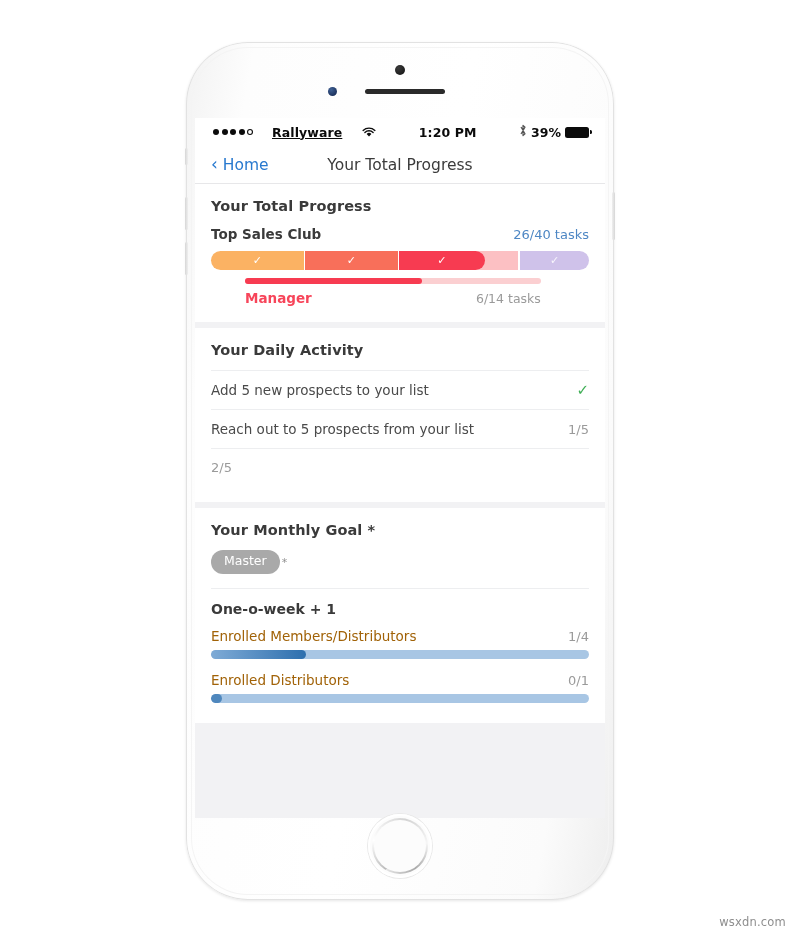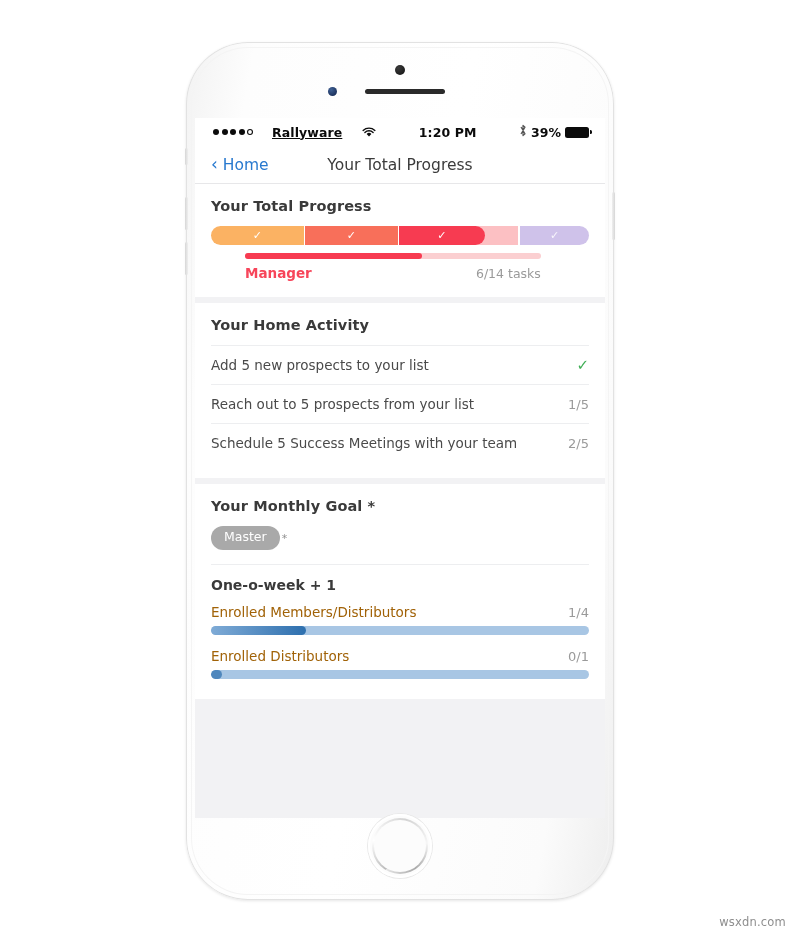--- a/index.html
+++ b/index.html
@@ -407,20 +407,24 @@
         <span>Home</span>
       </div>
       <div id="nav-title">Your Total Progress</div>
     </div>
 
     <div id="content">
 
       <div class="card">
         <div class="card-title">Your Total Progress</div>
 
+        <div class="club-row">
+          <span class="club-name">Top Sales Club</span>
+          <span class="club-tasks">26/40 tasks</span>
+        </div>
 
         <div id="segmented-bar">
           <div class="seg" style="left:0%;width:24.5%;background:#fbb263;border-radius:10px 0 0 10px;">
             <span class="check">✓</span>
           </div>
           <div class="seg" style="left:24.9%;width:24.5%;background:#f86f5a;">
             <span class="check">✓</span>
           </div>
           <div class="seg" style="left:49.8%;width:22.6%;background:#f73b51;border-radius:0 10px 10px 0;z-index:3;">
             <span class="check">✓</span>
@@ -436,32 +440,31 @@
             <div id="manager-fill" style="width:60%;"></div>
           </div>
           <div id="manager-row">
             <span id="manager-label">Manager</span>
             <span id="manager-tasks">6/14 tasks</span>
           </div>
         </div>
       </div>
 
       <div class="card">
-        <div class="card-title">Your Home Activity</div>
+        <div class="card-title">Your Daily Activity</div>
 
         <div class="activity-row">
           <span>Add 5 new prospects to your list</span>
           <span class="activity-check">✓</span>
         </div>
         <div class="activity-row">
           <span>Reach out to 5 prospects from your list</span>
           <span class="activity-value">1/5</span>
         </div>
         <div class="activity-row">
-          <span>Schedule 5 Success Meetings with your team</span>
           <span class="activity-value">2/5</span>
         </div>
       </div>
 
       <div class="card" style="padding-bottom:20px;">
         <div class="card-title">Your Monthly Goal *</div>
 
         <div id="master-badge-wrap">
           <span id="master-badge">Master</span>
           <span id="master-star">*</span>

